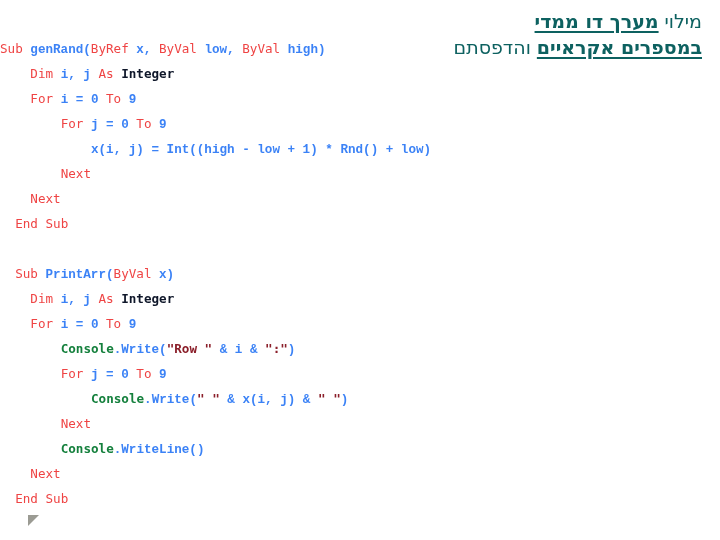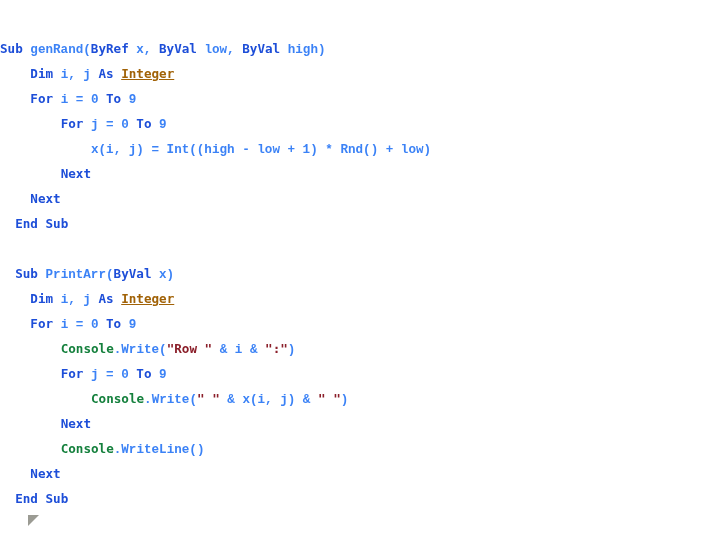--- a/index.html
+++ b/index.html
@@ -62,22 +62,22 @@
     color: #000000;
   }
   #code-block .line {
     height: 25px;
     white-space: pre;
   }
   #code-block .blank {
     height: 25px;
   }
 
-  .kw  { color: #1d4ed8; font-weight: bold; }
-  .ty  { color: #a16207; font-weight: bold; text-decoration: underline; }
+  .kw  { color: #ef4444; font-weight: normal; }
+  .ty  { color: #0f172a; font-weight: bold; }
   .id  { color: #3b82f6; font-weight: bold; font-family: Liberation Mono, monospace; }
   .ns  { color: #15803d; font-weight: bold; }
   .st  { color: #8b1f2a; font-weight: bold; }
   .op  { color: #000000; font-weight: bold; }
 
   
   #bullet-marker {
     position: absolute;
     left: 28px;
     top: 515px;
@@ -85,18 +85,22 @@
     height: 0;
     border-left: 11px solid #9b9b93;
     border-bottom: 11px solid transparent;
   }
 </style>
 </head>
 <body>
 
 <div id="slide">
 
+  <div id="title-block">
+    <div class="tline"><span class="plain">מילוי </span><span class="underl">מערך דו ממדי</span></div>
+    <div class="tline"><span class="underl">במספרים אקראיים</span><span class="plain"> והדפסתם</span></div>
+  </div>
 
   <div id="code-block"><div class="line"><span class="kw">Sub</span><span class="op"> </span><span class="id">genRand(</span><span class="kw">ByRef</span><span class="id"> x, </span><span class="kw">ByVal</span><span class="id"> low, </span><span class="kw">ByVal</span><span class="id"> high)</span></div><div class="line"><span>    </span><span class="kw">Dim</span><span class="id"> i, j </span><span class="kw">As</span><span class="id"> </span><span class="ty">Integer</span></div><div class="line"><span>    </span><span class="kw">For</span><span class="id"> i = 0 </span><span class="kw">To</span><span class="id"> 9</span></div><div class="line"><span>        </span><span class="kw">For</span><span class="id"> j = 0 </span><span class="kw">To</span><span class="id"> 9</span></div><div class="line"><span>            </span><span class="id">x(i, j) = Int((high - low + 1) * Rnd() + low)</span></div><div class="line"><span>        </span><span class="kw">Next</span></div><div class="line"><span>    </span><span class="kw">Next</span></div><div class="line"><span>  </span><span class="kw">End</span><span class="id"> </span><span class="kw">Sub</span></div><div class="line blank">&nbsp;</div><div class="line"><span>  </span><span class="kw">Sub</span><span class="op"> </span><span class="id">PrintArr(</span><span class="kw">ByVal</span><span class="id"> x)</span></div><div class="line"><span>    </span><span class="kw">Dim</span><span class="id"> i, j </span><span class="kw">As</span><span class="id"> </span><span class="ty">Integer</span></div><div class="line"><span>    </span><span class="kw">For</span><span class="id"> i = 0 </span><span class="kw">To</span><span class="id"> 9</span></div><div class="line"><span>        </span><span class="ns">Console</span><span class="id">.Write(</span><span class="st">"Row "</span><span class="id"> &amp; i &amp; </span><span class="st">":"</span><span class="id">)</span></div><div class="line"><span>        </span><span class="kw">For</span><span class="id"> j = 0 </span><span class="kw">To</span><span class="id"> 9</span></div><div class="line"><span>            </span><span class="ns">Console</span><span class="id">.Write(</span><span class="st">" "</span><span class="id"> &amp; x(i, j) &amp; </span><span class="st">" "</span><span class="id">)</span></div><div class="line"><span>        </span><span class="kw">Next</span></div><div class="line"><span>        </span><span class="ns">Console</span><span class="id">.WriteLine()</span></div><div class="line"><span>    </span><span class="kw">Next</span></div><div class="line"><span>  </span><span class="kw">End</span><span class="id"> </span><span class="kw">Sub</span></div></div>
 
   <div id="bullet-marker"></div>
 
 </div>
 
 </body></html>

